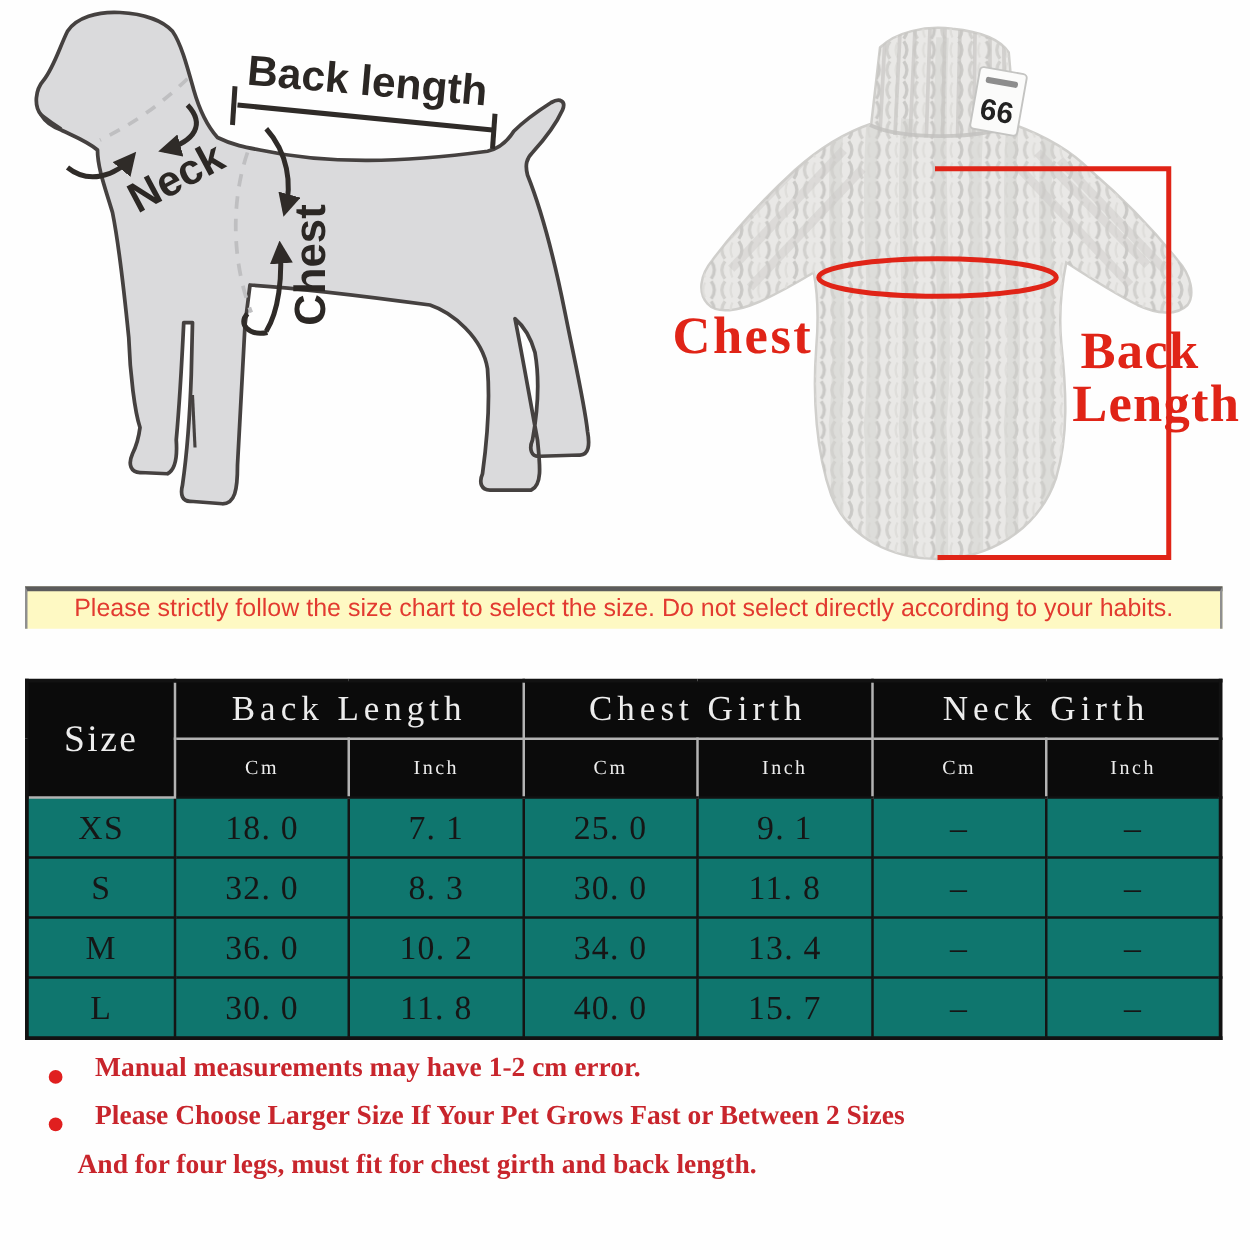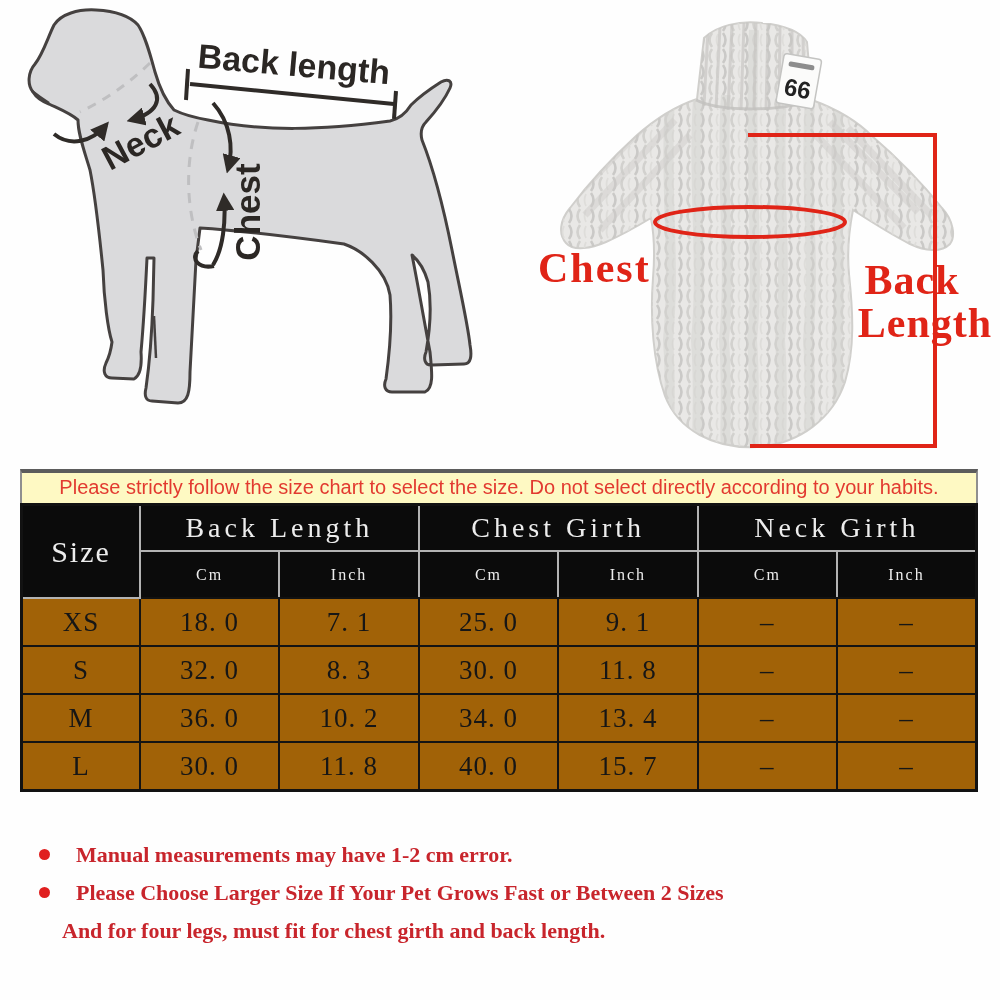--- a/index.html
+++ b/index.html
@@ -16,39 +16,39 @@
   
   .chart-block { position:absolute; left:20px; top:469px; width:958px; }
   .notice {
     box-sizing:border-box; height:34px; line-height:28px;
     border:2px solid #8f8f8f; border-top:4px solid #5c5c5c; border-bottom:none;
     background:#fef9c3; color:#e23a30; font-size:20px; text-align:center;
     white-space:nowrap; overflow:hidden;
   }
   table.size-table {
     width:100%; border-collapse:collapse; table-layout:fixed;
-    font-family:"Liberation Serif", serif; border:3px solid #121212; background:#fdfdfd;
+    font-family:"Liberation Serif", serif; border:3px solid #121212; background:#fdfdfd;margin-top:40px;
   }
   table.size-table thead th {
     background:#0b0b0b; color:#ededed; font-weight:400; border:2px solid #b3b3b3;
   }
   th.group-h { height:42px; font-size:28px; letter-spacing:4px; }
   th.size-h  { font-size:30px; letter-spacing:2px; }
   th.unit-h  { height:43px; font-size:16px; letter-spacing:2px; border-bottom-color:#121212 !important; }
   table.size-table tbody td {
-    background:#a16207; border:2px solid #141414; height:44px;
+    background:#0f766e; border:2px solid #141414; height:44px;
     text-align:center; font-size:27px; color:#161616; letter-spacing:1px;
   }
 
   
   .notes {
     position:absolute; left:30px; top:842px; width:940px;
     color:#c8252c; font-family:"Liberation Serif", serif; font-weight:700; font-size:22px;
   }
-  .note-row { display:flex; align-items:center; height:25px; margin-bottom:13px; }
+  .note-row { display:flex; align-items:flex-end; height:25px; margin-bottom:13px; }
   .dot { flex:none; width:11px; height:11px; border-radius:50%; background:#e01f1f; margin:0 26px 0 9px; }
   .note-cont { margin-left:32px; height:25px; }
 </style>
 </head>
 <body>
 
 <div class="canvas">
 
   <svg class="dog-svg" width="480" height="430" viewBox="0 0 480 430">
     <defs>

